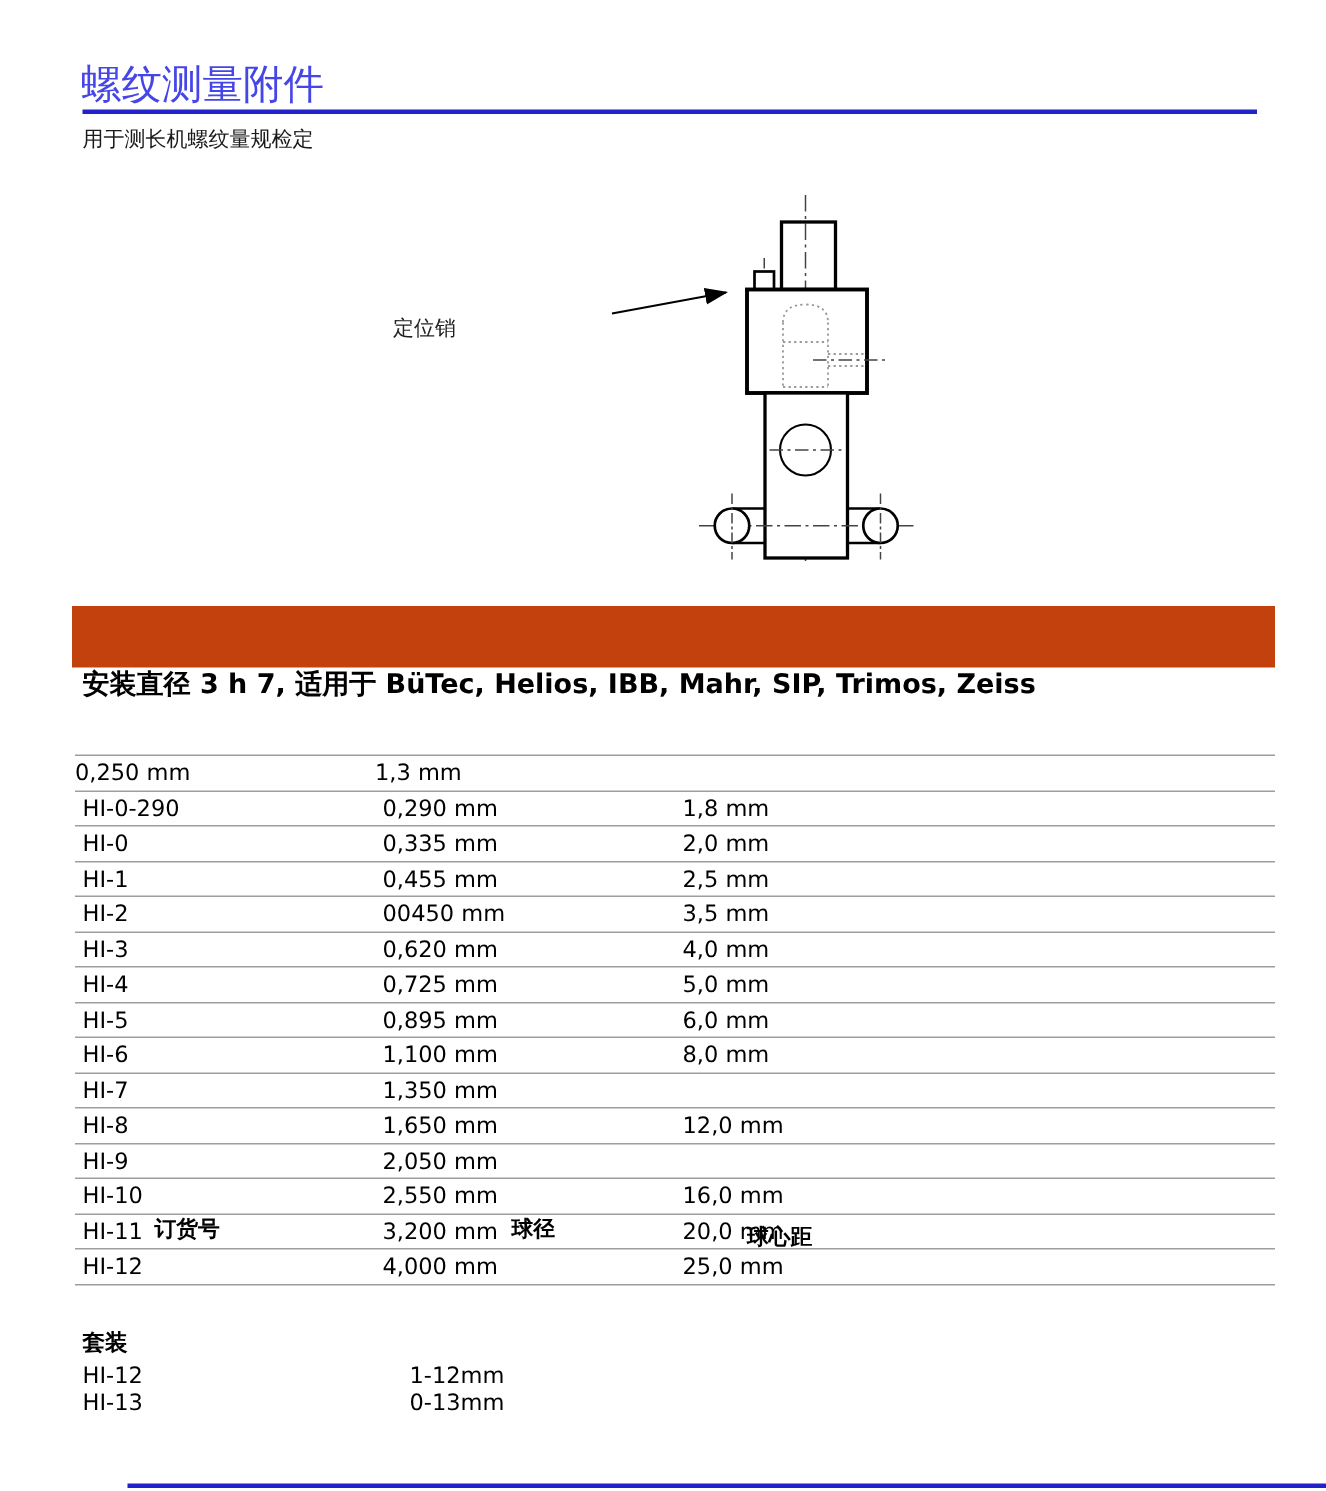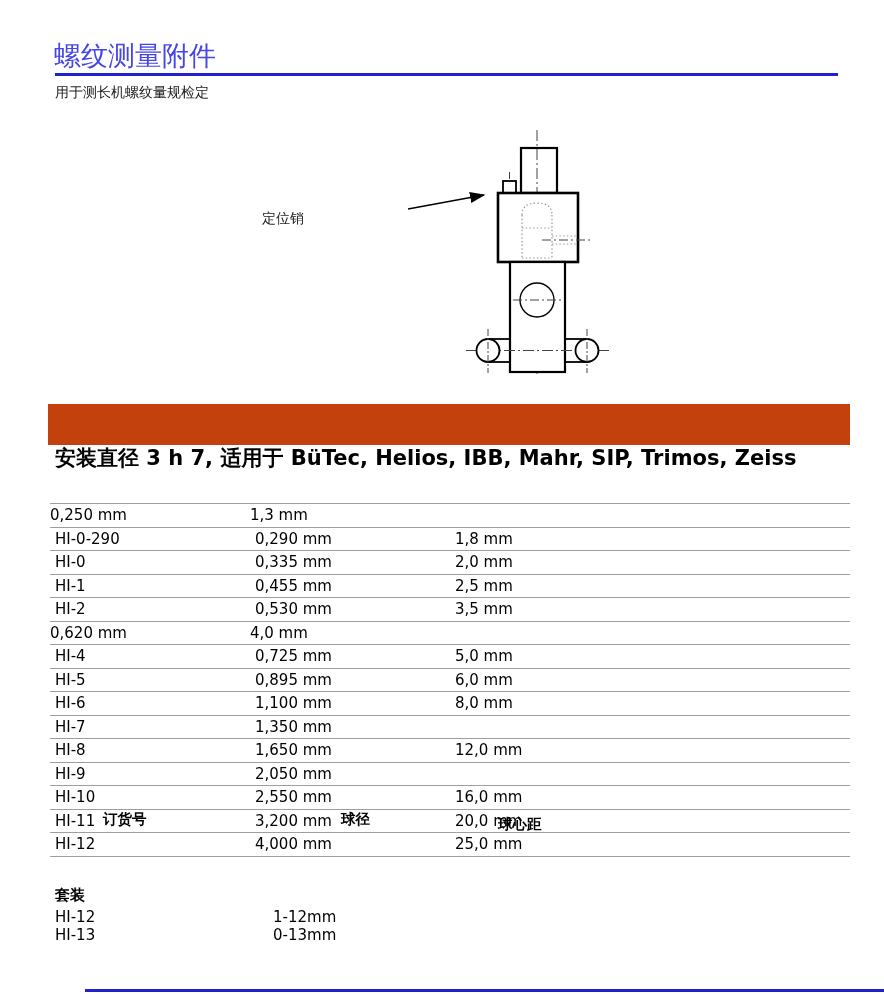--- a/index.html
+++ b/index.html
@@ -22,21 +22,21 @@
   .diagram-svg { left:240px; top:118px; }
   .pin-label { left:262px; top:210px; font-size:14px; color:#222; }
 
   
   .header-band { left:48px; top:404px; width:802px; height:41px; background:#c2410c; }
   .col-head { position:absolute; font-weight:bold; font-size:14.5px; color:#000; }
   .col-head.h1 { left:55px;  top:406px; }
   .col-head.h2 { left:250px; top:406px;margin-left:43px; }
   .col-head.h3 { left:450px; top:411px; }
 
-  .group-header { left:55px; top:444px; font-size:21px; font-weight:bold; color:#000; }
+  .group-header { left:55px; top:444px; font-size:18px; font-weight:bold; color:#000; }
 
   
   .table-body { left:50px; top:503px; width:800px; border-top:1px solid #9e9e9e; }
   .trow { display:flex; align-items:center; height:22.5px; border-bottom:1px solid #9e9e9e; font-size:15px; color:#000; }
   .trow .c1 { width:200px; padding-left:5px; }
   .trow .c2 { width:200px; }
   .trow .c3 { flex:1; }
 
   
   .sets-heading { left:55px; top:886px; font-size:15px; font-weight:bold; color:#000; }
@@ -119,24 +119,25 @@
       <span class="c2">0,335 mm</span>
       <span class="c3">2,0 mm</span>
     </div>
     <div class="trow">
       <span class="c1">HI-1</span>
       <span class="c2">0,455 mm</span>
       <span class="c3">2,5 mm</span>
     </div>
     <div class="trow">
       <span class="c1">HI-2</span>
-      <span class="c2">0,530 mm</span>
+      <span class="c2">00450 mm</span>
       <span class="c3">3,5 mm</span>
     </div>
     <div class="trow">
+      <span class="c1">HI-3</span>
       <span class="c2">0,620 mm</span>
       <span class="c3">4,0 mm</span>
     </div>
     <div class="trow">
       <span class="c1">HI-4</span>
       <span class="c2">0,725 mm</span>
       <span class="c3">5,0 mm</span>
     </div>
     <div class="trow">
       <span class="c1">HI-5</span>

